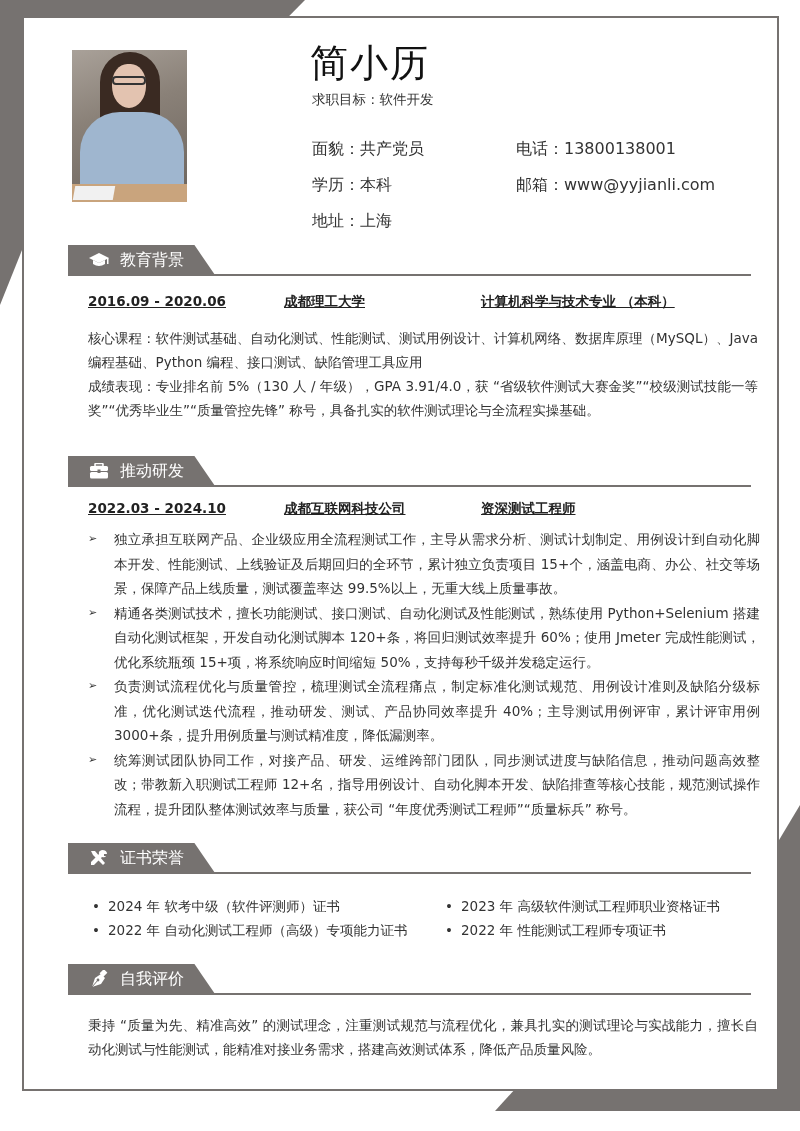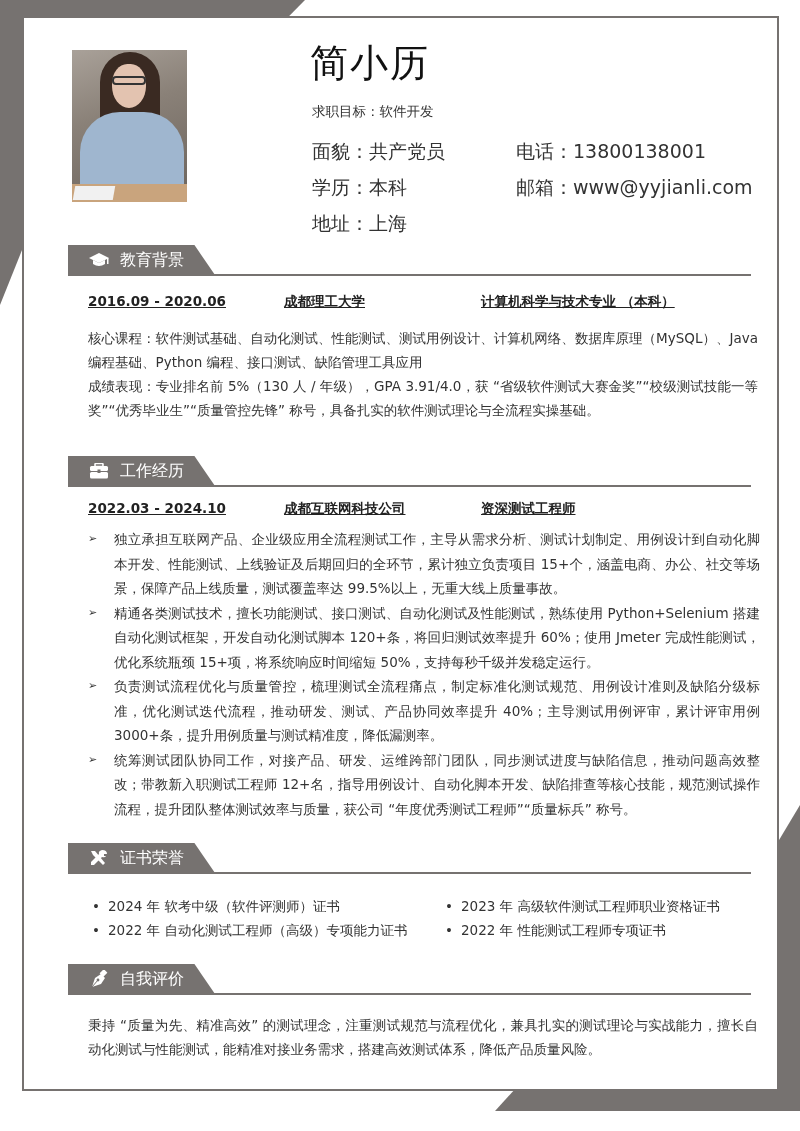--- a/index.html
+++ b/index.html
@@ -34,22 +34,22 @@
     background: linear-gradient(160deg, #a9a199 0%, #8a8178 40%, #6b635c 100%);
   }
   .photo .hair { position: absolute; left: 28px; top: 2px; width: 60px; height: 110px; background: #3a2a22; border-radius: 30px 30px 20px 20px; }
   .photo .face { position: absolute; left: 40px; top: 14px; width: 34px; height: 44px; background: #e3c3b0; border-radius: 45% 45% 50% 50%; }
   .photo .glasses { position: absolute; left: 40px; top: 26px; width: 34px; height: 9px; border: 2px solid #333; border-radius: 4px; }
   .photo .shirt { position: absolute; left: 8px; top: 62px; width: 104px; height: 90px; background: #9fb6cf; border-radius: 40px 40px 0 0; }
   .photo .desk { position: absolute; left: 0; top: 134px; width: 115px; height: 18px; background: #c9a47d; }
   .photo .paper { position: absolute; left: 2px; top: 136px; width: 40px; height: 14px; background: #f1f1f1; transform: skewX(-10deg); }
 
   .name { position: absolute; left: 310px; top: 38px; font-size: 38px; color: #111; letter-spacing: 2px; font-weight: 400; }
-  .objective { position: absolute; left: 312px; top: 103px; font-size: 13.5px; color: #333; }
-  .info { position: absolute; font-size: 19px; color: #333; }
+  .objective { position: absolute; left: 312px; top: 91px; font-size: 13.5px; color: #333; }
+  .info { position: absolute; font-size: 16px; color: #333; }
 
   
   .sec { position: absolute; left: 68px; width: 683px; height: 32px; }
   .sec .tab {
     position: absolute; left: 0; top: 0; height: 30px; width: 147px; background: #767270;
     clip-path: polygon(0 0, 86% 0, 100% 100%, 0 100%);
     display: flex; align-items: center; padding-left: 20px; color: #fff; font-size: 16px;
   }
   .sec .tab .icon { width: 22px; height: 18px; display: inline-flex; align-items: center; justify-content: center; margin-right: 10px; }
   .sec .line { position: absolute; left: 0; right: 0; top: 29px; height: 2px; background: #767270; }
@@ -117,21 +117,21 @@
 <div class="sec" style="top:456px;">
   <div class="tab">
     <span class="icon">
       <svg width="20" height="16" viewBox="0 0 20 16">
           <rect x="6" y="0.5" width="8" height="3" rx="1" fill="none" stroke="#fff" stroke-width="1.6"></rect>
           <rect x="1" y="3" width="18" height="5" rx="1.5" fill="#fff"></rect>
           <rect x="1" y="9" width="18" height="6.5" rx="1.5" fill="#fff"></rect>
           <rect x="8.5" y="6.5" width="3" height="3.5" fill="#767270"></rect>
         </svg>
     </span>
-    <span>工作经历</span>
+    <span>推动研发</span>
   </div>
   <div class="line"></div>
 </div>
 
 <div class="row-bold" style="left:88px; top:500px;">2022.03 - 2024.10</div>
 <div class="row-bold" style="left:284px; top:500px;">成都互联网科技公司</div>
 <div class="row-bold" style="left:481px; top:500px;">资深测试工程师</div>
 
 <ul class="bullets">
   <li><span class="arrow">➢</span><span>独立承担互联网产品、企业级应用全流程测试工作，主导从需求分析、测试计划制定、用例设计到自动化脚本开发、性能测试、上线验证及后期回归的全环节，累计独立负责项目 15+个，涵盖电商、办公、社交等场景，保障产品上线质量，测试覆盖率达 99.5%以上，无重大线上质量事故。</span></li>

